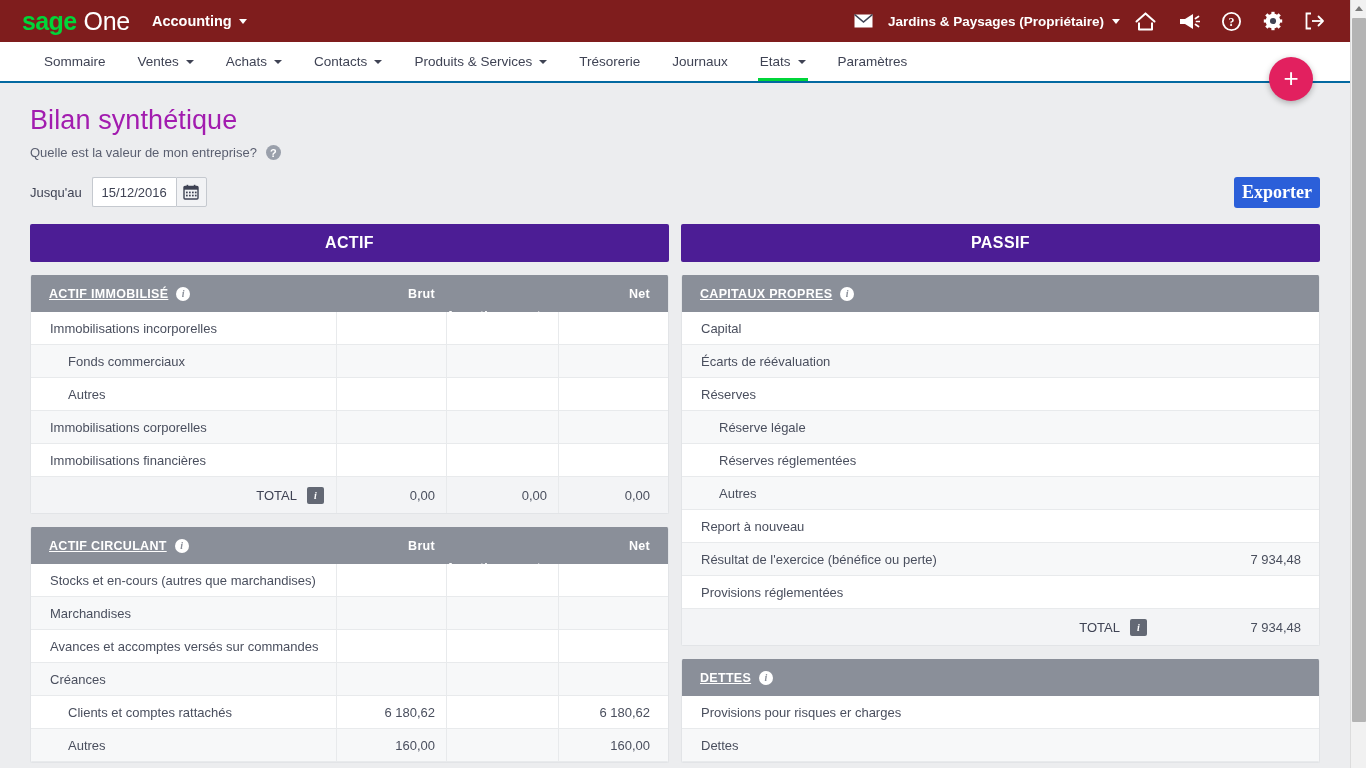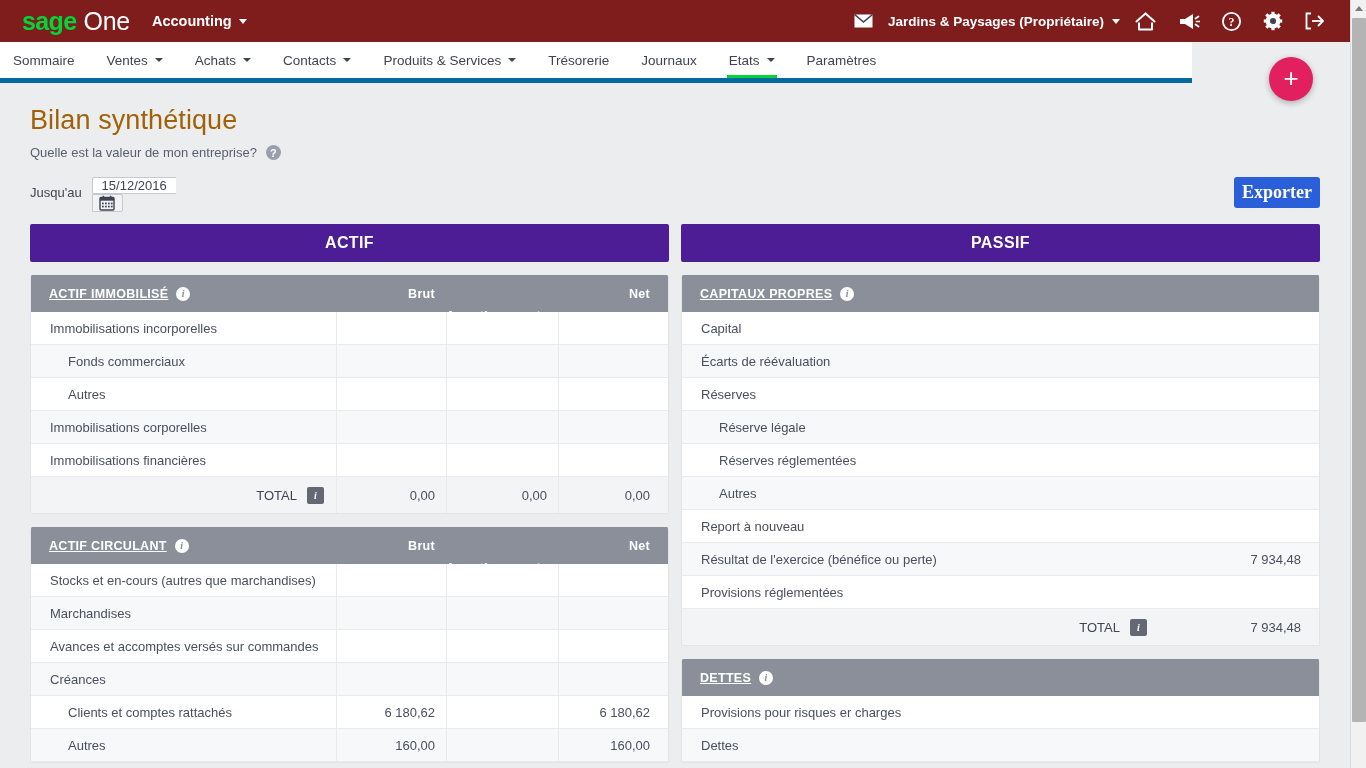--- a/index.html
+++ b/index.html
@@ -80,25 +80,25 @@
     margin: 0 11px; cursor: pointer;
   }
   .company {
     font-size: 13.5px; font-weight: bold; color: #ffffff;
     display: flex; align-items: center; gap: 8px;
     margin-right: 4px; margin-left: 4px; cursor: pointer;
   }
 
   
   #navbar {
-    height: 41px; width: 1192px;
+    height: 41px; width: 1350px;
     background: #ffffff;
-    border-bottom: 5px solid #0369a1;
+    border-bottom: 2px solid #0369a1;
     display: flex; align-items: stretch;
-    padding-left: 5px;
+    padding-left: 36px;
     position: relative;
   }
   .nav-item {
     display: flex; align-items: center; gap: 7px;
     padding: 0 16px;
     font-size: 13.5px; color: #3f4354;
     cursor: pointer; position: relative;
     white-space: nowrap;
   }
   .nav-item:first-child { padding-left: 8px; }
@@ -123,21 +123,21 @@
     line-height: 1; cursor: pointer; z-index: 20;
   }
   #fab span { margin-top: -3px; }
 
   
   #page {
     padding: 22px 30px 0 30px;
     width: 1350px;
   }
   #page-title {
-    font-size: 27px; font-weight: normal; color: #a16207;
+    font-size: 27px; font-weight: normal; color: #a21caf;
     letter-spacing: .1px;
   }
   #subtitle-row {
     margin-top: 9px;
     display: flex; align-items: center; gap: 9px;
     font-size: 13px; color: #5a5f70;
   }
   .help-circle {
     width: 15px; height: 15px; border-radius: 50%;
     background: #9aa0ab; color: #fff;
@@ -147,21 +147,21 @@
   }
 
   #controls-row {
     margin-top: 17px;
     display: flex; align-items: center;
     height: 30px;
   }
   #controls-row .lbl {
     font-size: 13px; color: #3f4354; margin-right: 10px;
   }
-  .date-group { display: flex; align-items: stretch; height: 30px; flex-direction: column; }
+  .date-group { display: flex; align-items: stretch; height: 30px; }
   .date-input {
     width: 84px; height: 30px;
     border: 1px solid #c5c9cf; border-right: none;
     background: #fff; color: #3f4354;
     font-family: "Liberation Sans", sans-serif;
     font-size: 13px; text-align: center;
     border-radius: 2px 0 0 2px;
     outline: none;
   }
   .date-btn {

